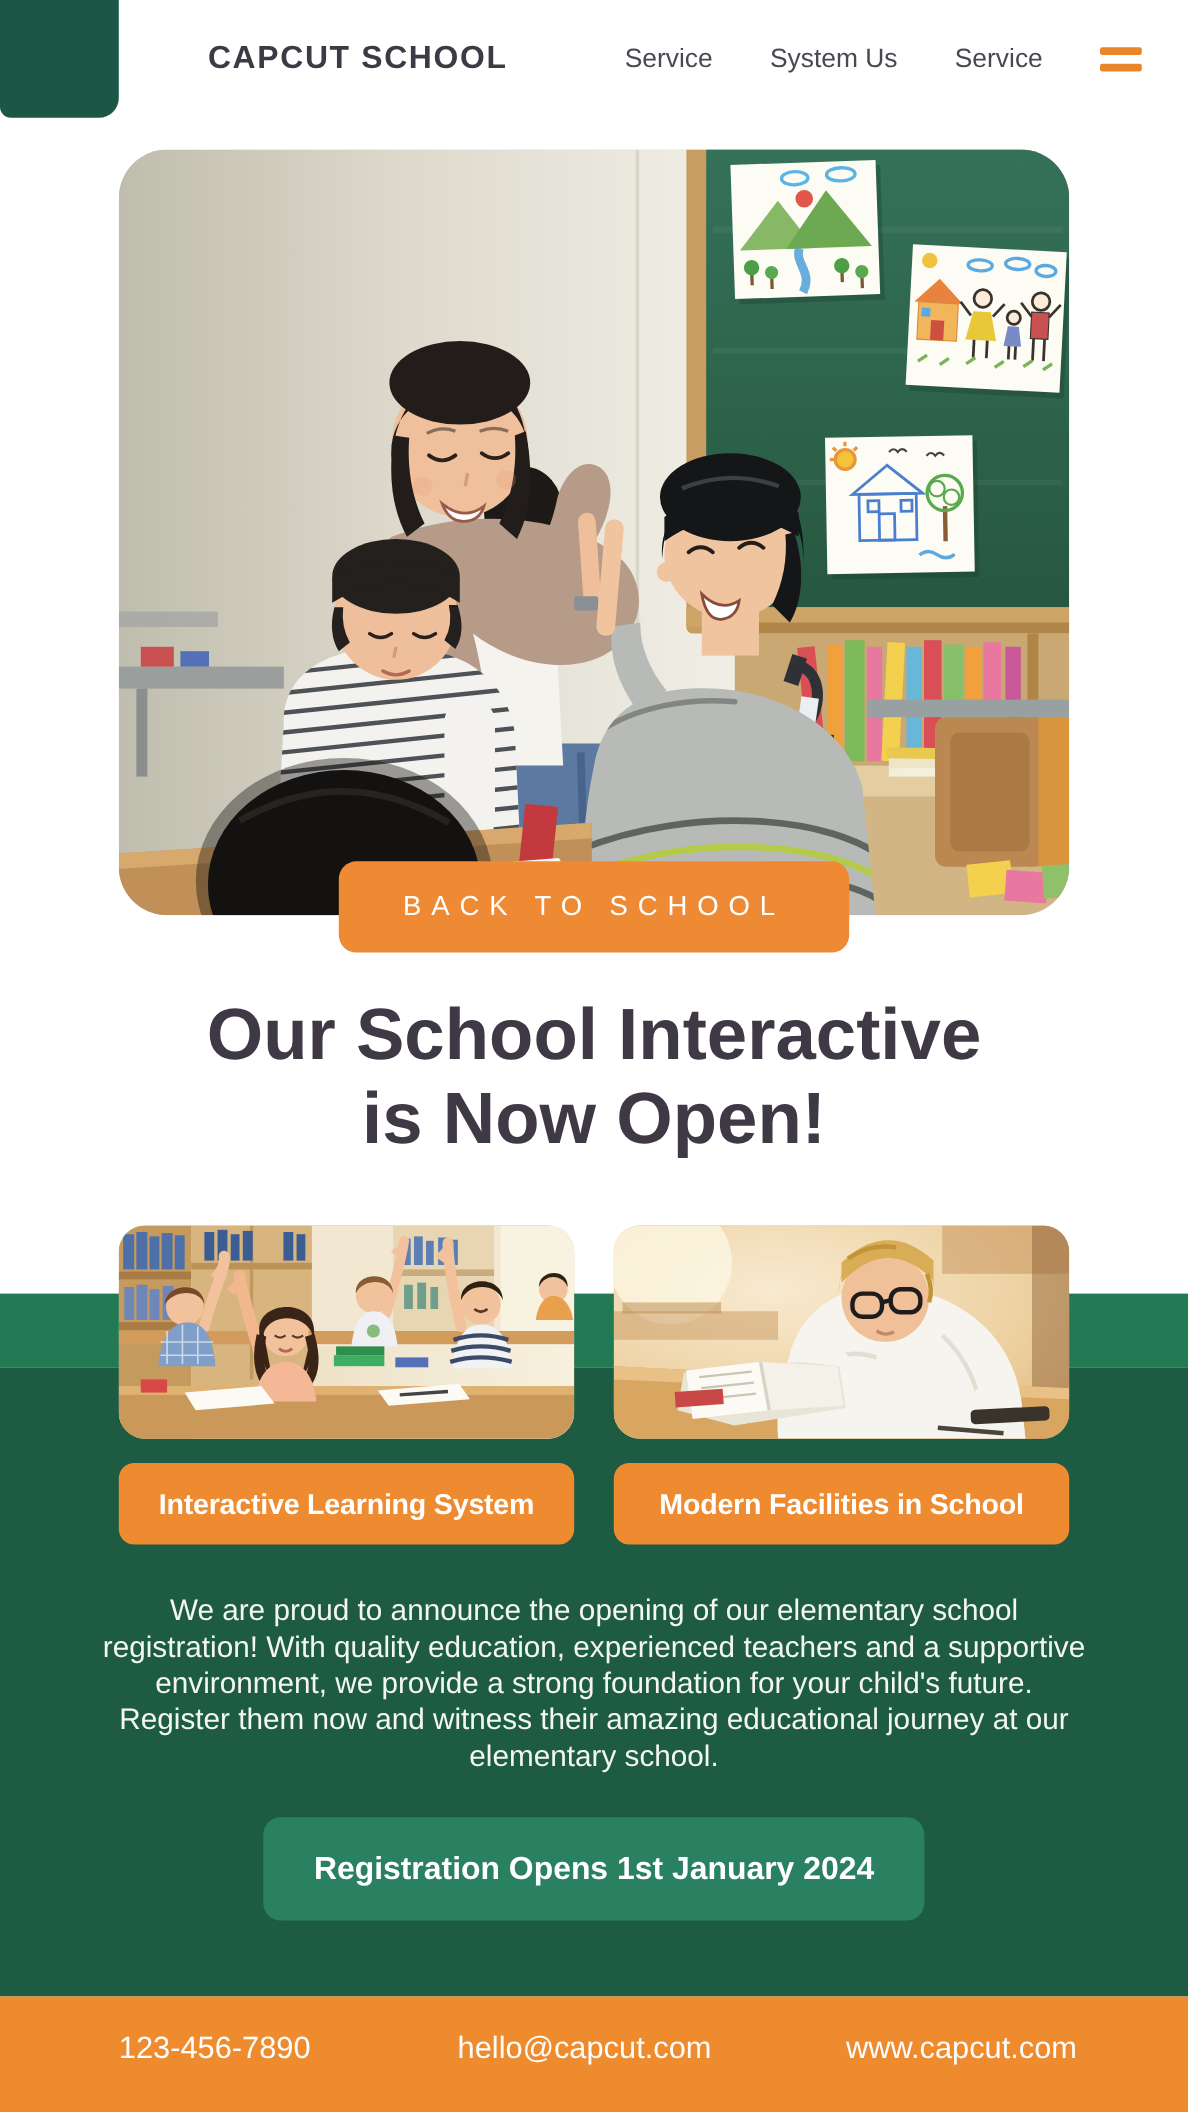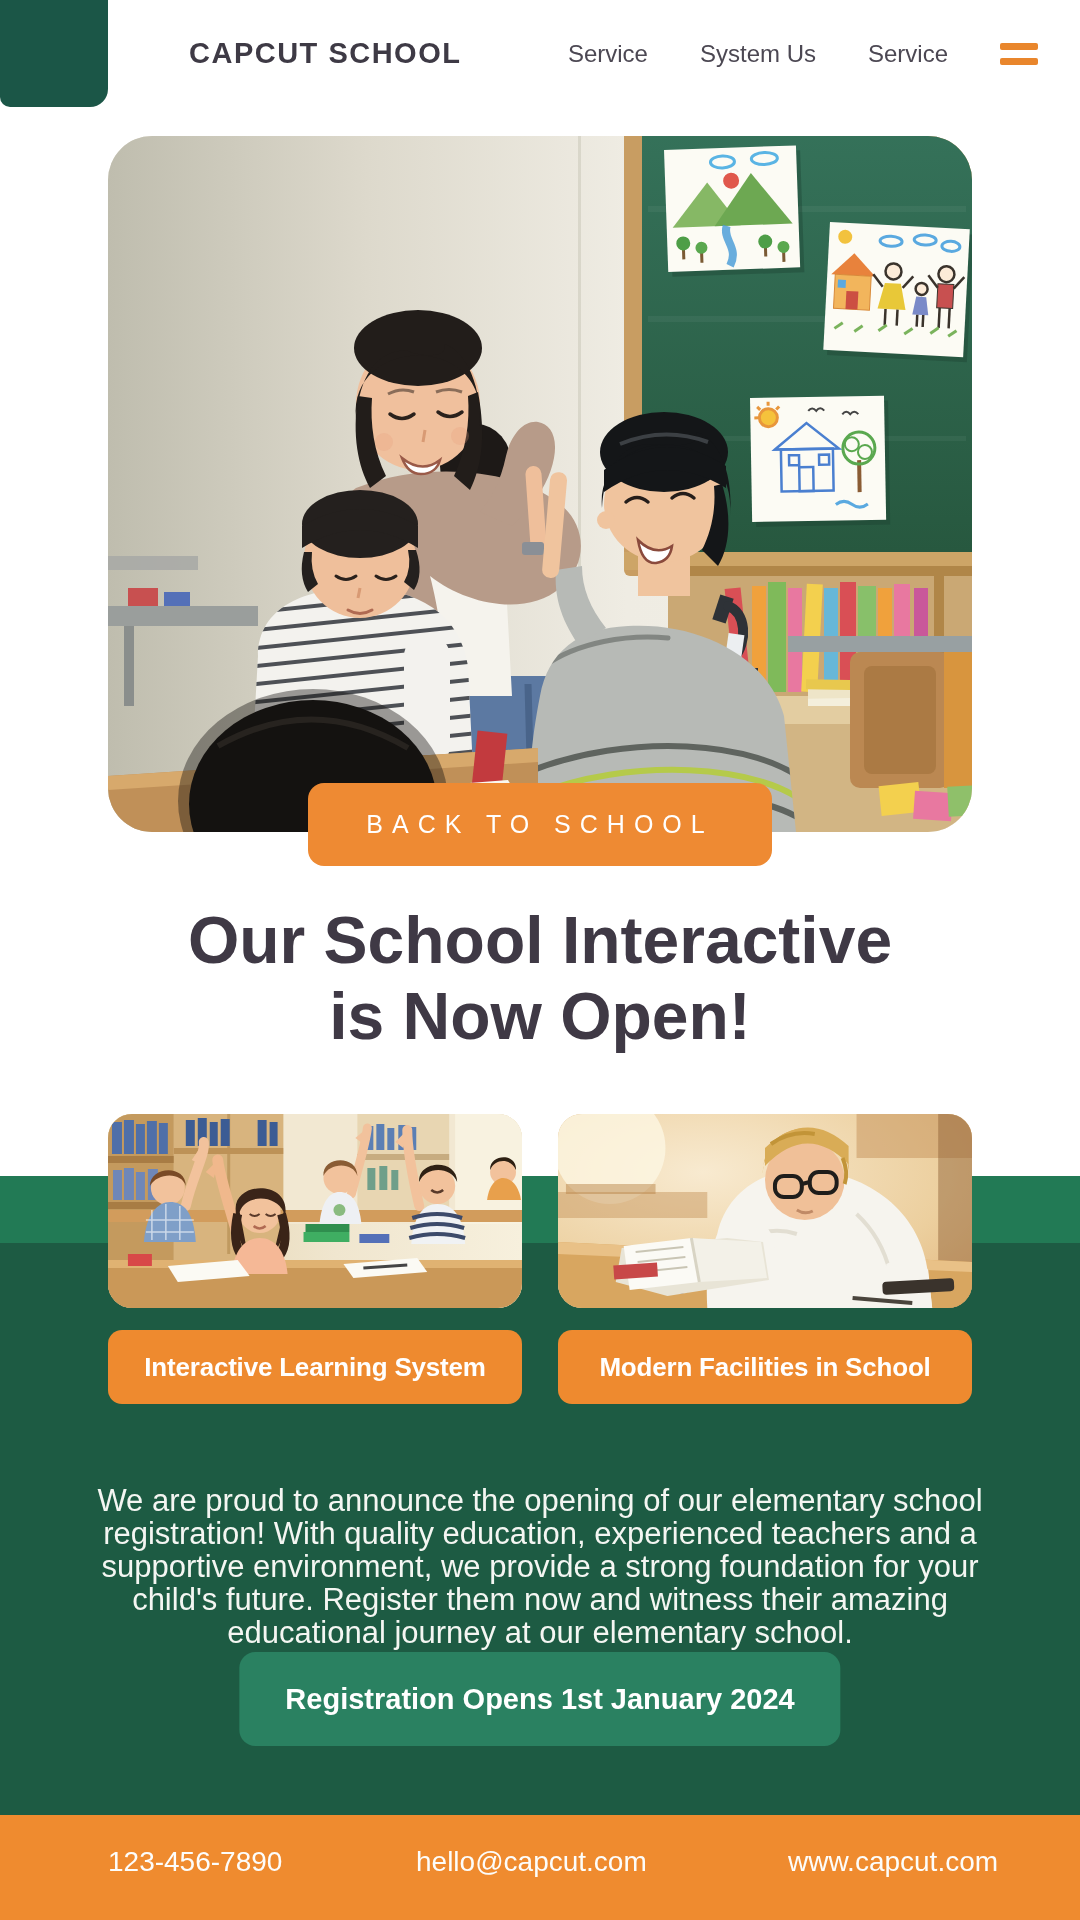--- a/index.html
+++ b/index.html
@@ -29,29 +29,29 @@
   .heading{position:absolute;left:0;top:902px;width:1080px;text-align:center;color:#3F3945;
            font-size:66px;line-height:76px;font-weight:700;}
   
   .cards{position:absolute;left:108px;top:1114px;width:864px;display:flex;gap:36px;}
   .card{flex:1;height:194px;border-radius:24px;overflow:hidden;background:#d8b88a;}
   .feature-buttons{position:absolute;left:108px;top:1330px;width:864px;display:flex;gap:36px;}
   .feature-btn{flex:1;height:74px;background:#EE8A2F;border-radius:14px;color:#fff;
                font-size:26px;font-weight:700;letter-spacing:-0.2px;display:flex;align-items:center;
                justify-content:center;cursor:pointer;}
   .paragraph{position:absolute;left:90px;top:1448px;width:900px;text-align:center;color:#F4F6F2;
-             font-size:31px;line-height:33px;margin-top:36px;}
+             font-size:27px;line-height:33px;}
   .green-cta{position:absolute;top:1652px;left:50%;transform:translateX(-50%);height:86px;
              background:#2A8161;border-radius:16px;color:#fff;font-size:29px;font-weight:700;
              display:flex;align-items:center;padding:4px 46px;white-space:nowrap;cursor:pointer;}
   
   .footer-item{position:absolute;top:1846px;color:#FDFDFB;font-size:28px;cursor:pointer;}
   .f-phone{left:108px;}
   .f-email{left:416px;}
-  .f-site{left:769px;margin-left:19px;}
+  .f-site{left:769px;}
   svg{display:block;}
 </style>
 </head>
 <body>
 
 <div id="page">
 
   <div class="band-green"></div>
   <div class="band-dark"></div>
   <div class="band-footer"></div>

